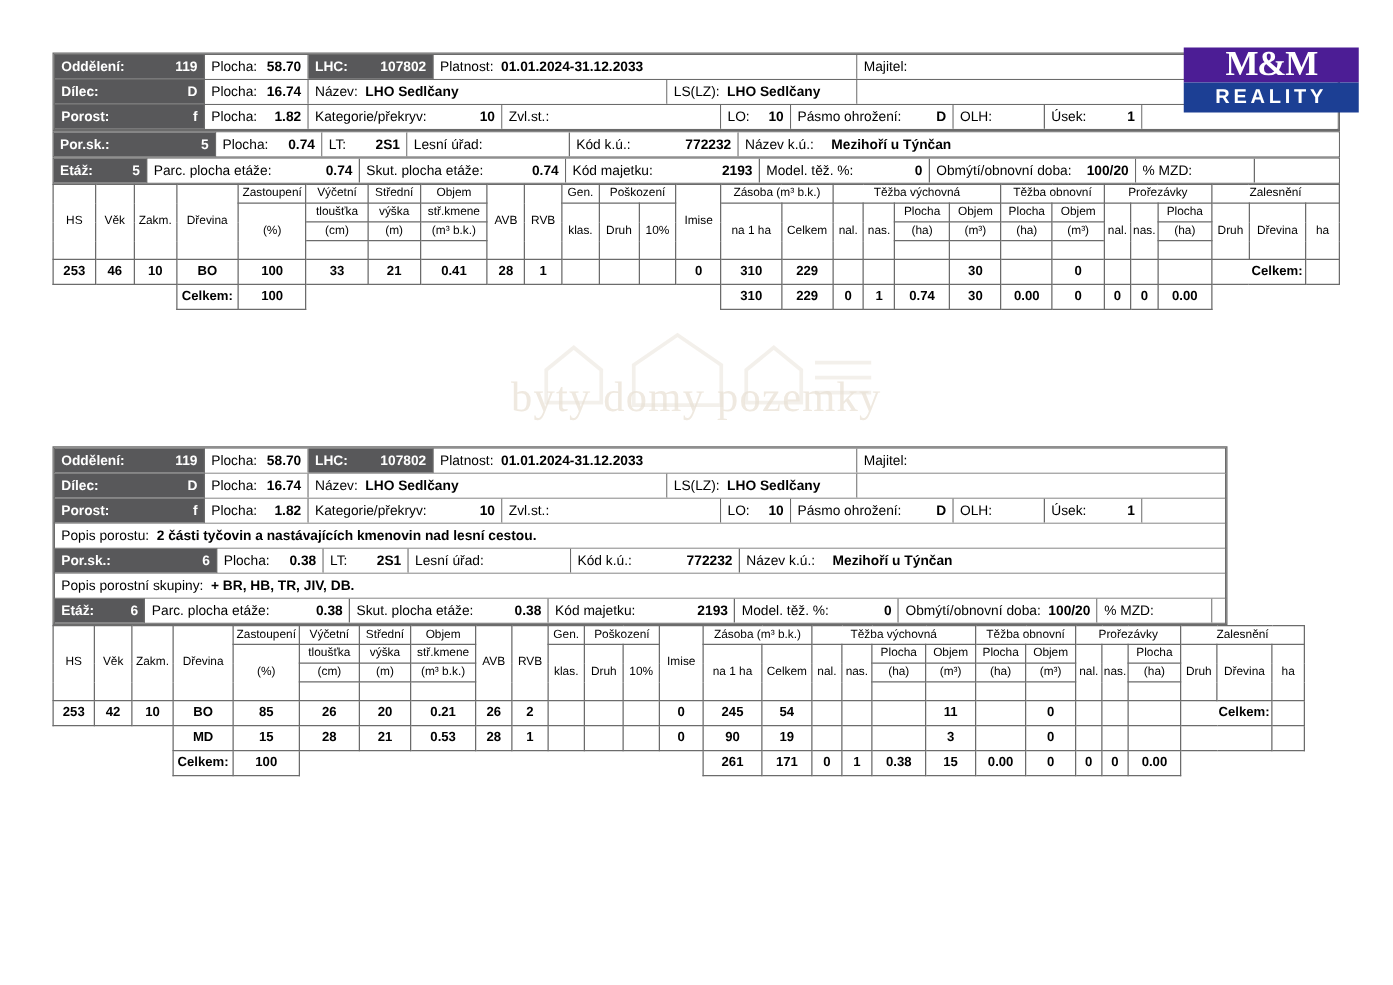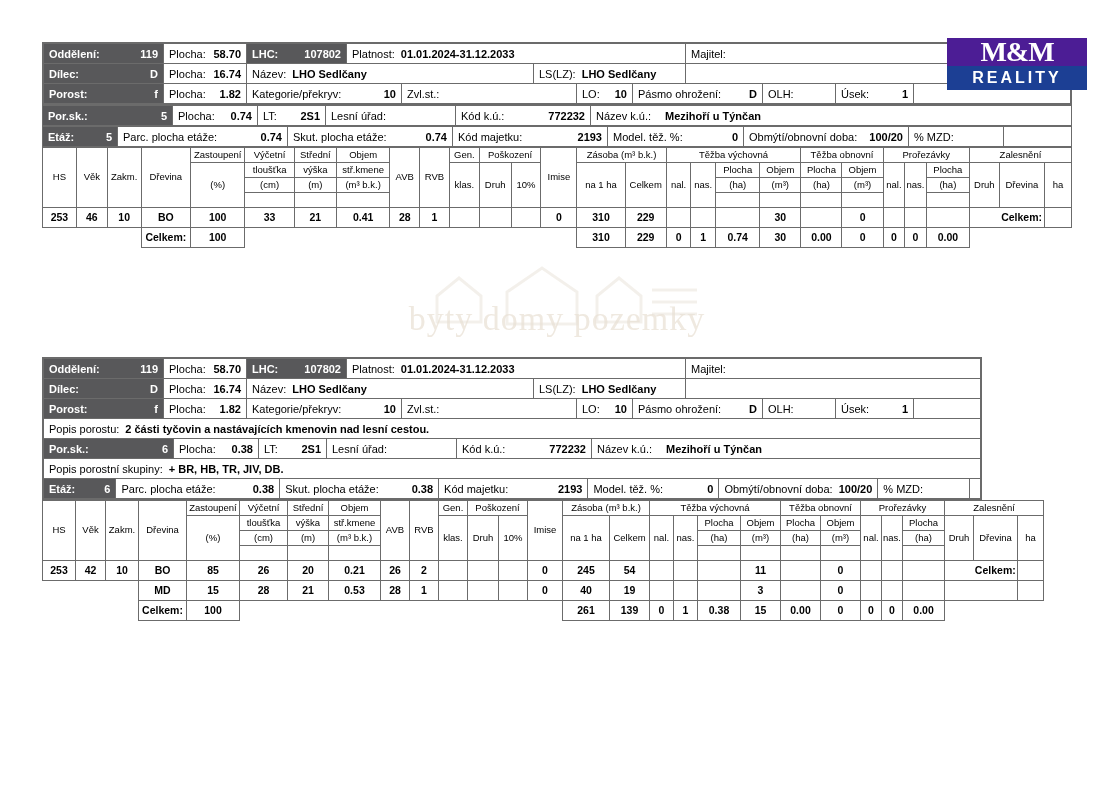--- a/index.html
+++ b/index.html
@@ -728,21 +728,21 @@
       <td class="b">15</td>
       <td class="b">28</td>
       <td class="b">21</td>
       <td class="b">0.53</td>
       <td class="b">28</td>
       <td class="b">1</td>
       <td class="b"></td>
       <td class="b"></td>
       <td class="b"></td>
       <td class="b">0</td>
-      <td class="b">40</td>
+      <td class="b">90</td>
       <td class="b">19</td>
       <td class="b"></td>
       <td class="b"></td>
       <td class="b"></td>
       <td class="b">3</td>
       <td class="b"></td>
       <td class="b">0</td>
       <td class="b"></td>
       <td class="b"></td>
       <td class="b"></td>
@@ -760,21 +760,21 @@
       <td style="border-top:none;border-bottom:none;border-right:none"></td>
       <td style="border:none"></td>
           <td style="border:none"></td>
           <td style="border:none"></td>
       <td style="border:none"></td>
           <td style="border:none"></td>
           <td style="border:none"></td>
       <td style="border:none"></td>
           <td style="border:none"></td>
       <td class="b">261</td>
-      <td class="b">139</td>
+      <td class="b">171</td>
       <td class="b">0</td>
       <td class="b">1</td>
       <td class="b">0.38</td>
       <td class="b">15</td>
       <td class="b">0.00</td>
       <td class="b">0</td>
       <td class="b">0</td>
       <td class="b">0</td>
       <td class="b">0.00</td>
       <td style="border:none"></td>

